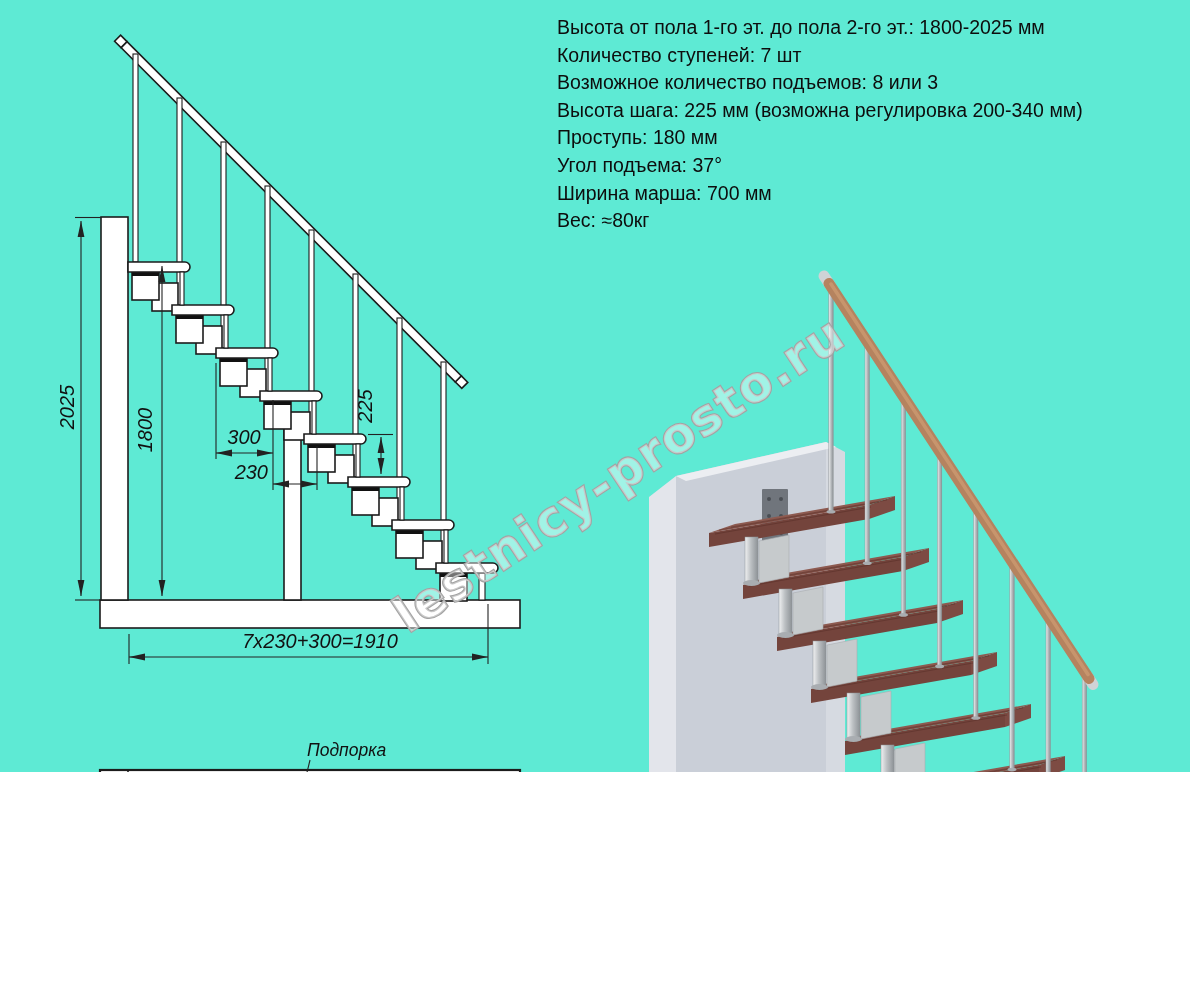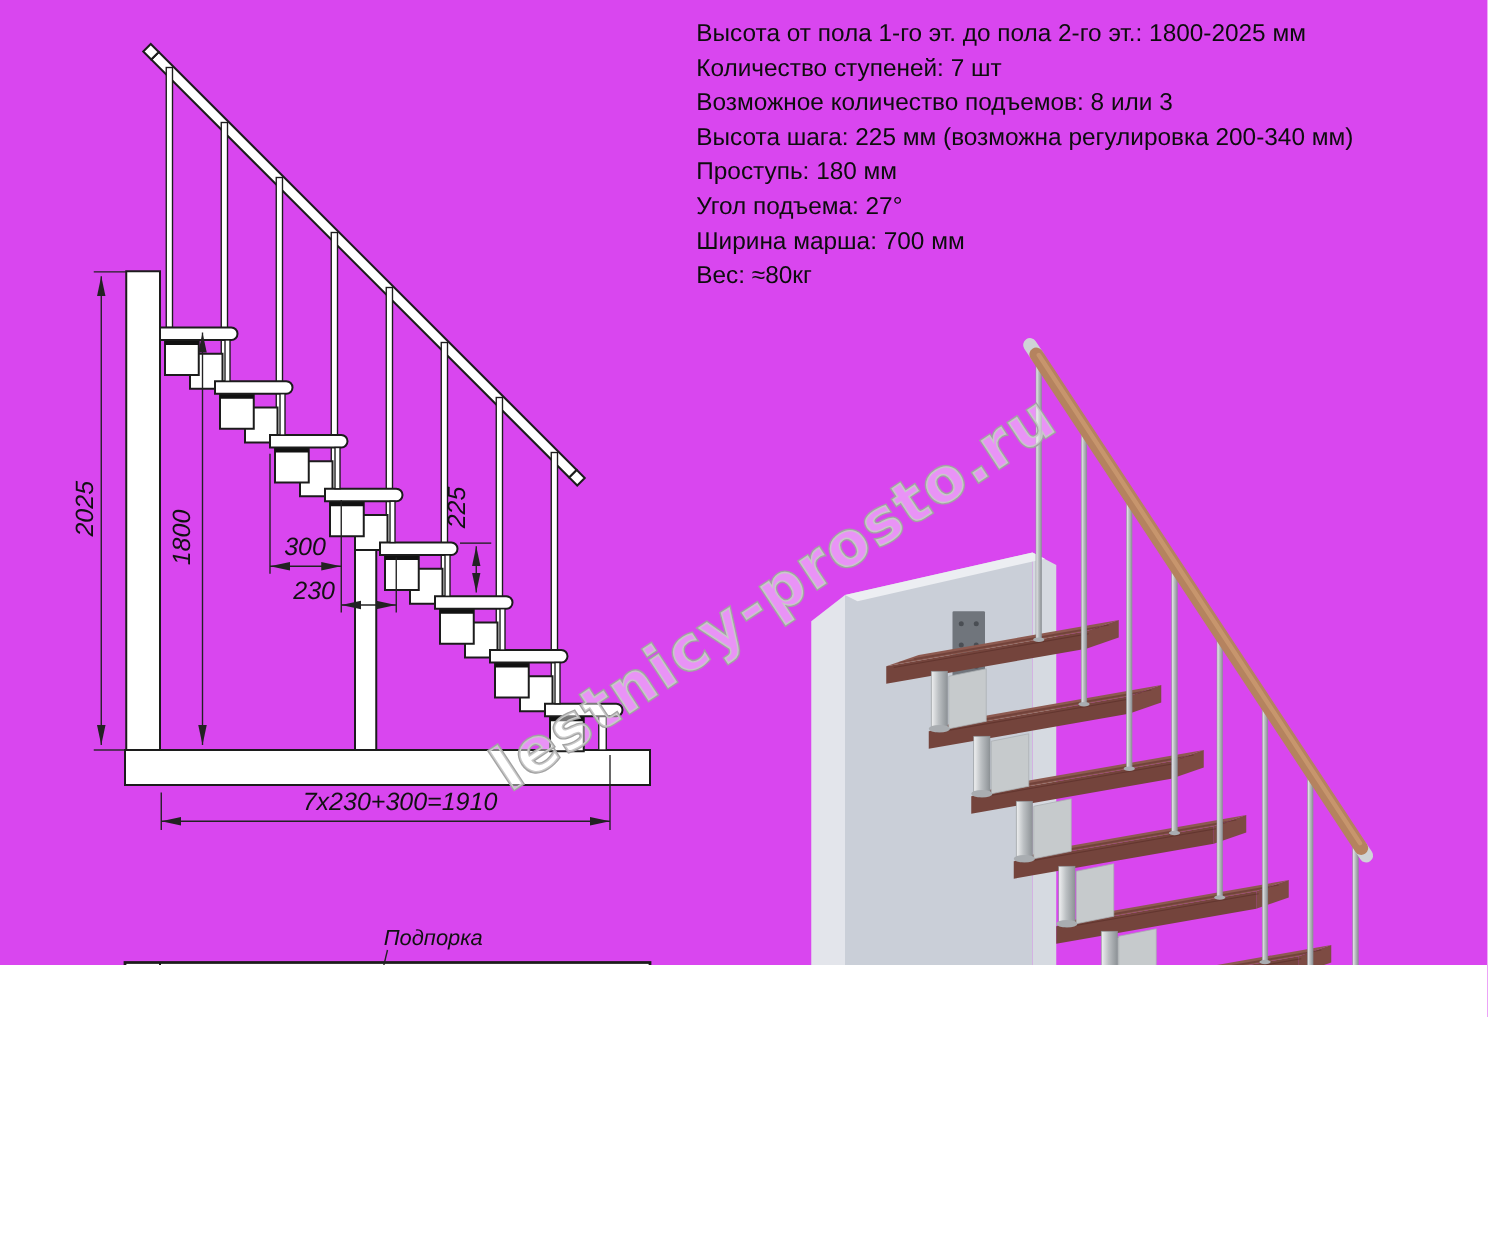--- a/index.html
+++ b/index.html
@@ -1,19 +1,19 @@
 <!DOCTYPE html>
 <html style="--wood_top: #8d5a50; --wood_front: #74443c; --wood_side: #7d4b43; --rail_wood: #b5835f; --rail_wood_light: #d2a075; --metal_light: #f0f1f2; --metal_mid: #bcc0c3; --metal_dark: #8d9296; --wall_front: #cacfd8; --wall_side: #d6dae1; --wall_left: #e3e5eb; --floor_top: #dfe3ea; --floor_front: #eef0f5; --floor_side: #e7eaf0; --bracket: #70757c; --watermark_stroke: #a3a3a3;"><head>
 <meta charset="utf-8">
 <style>
   :root{
     --line:#1c1c1c;
   }
   html,body{margin:0;padding:0;background:#fff;}
-  .page{position:relative;width:1190px;height:772px;background:#d946ef;overflow:hidden;
+  .page{position:relative;width:1190px;height:772px;background:#5eead4;overflow:hidden;
         font-family:"Liberation Sans",sans-serif;}
   .specs{position:absolute;left:557px;top:14px;font-size:19.5px;line-height:27.6px;color:#0d0d0d;}
   .specs div{white-space:nowrap;}
   svg.scene{position:absolute;left:0;top:0;}
   
   .wh{fill:#fff;stroke:var(--line);stroke-width:1.6;}
   .wh2{fill:#fff;stroke:var(--line);stroke-width:2.2;}
   .whthin{fill:#fff;stroke:var(--line);stroke-width:1.1;}
   .dark{fill:#111;stroke:none;}
   .dim{stroke:#222;stroke-width:1.1;fill:none;}
@@ -47,21 +47,21 @@
 <body>
 
 <div class="page">
 
   <div class="specs">
     <div>Высота от пола 1-го эт. до пола 2-го эт.: 1800-2025 мм</div>
     <div>Количество ступеней: 7 шт</div>
     <div>Возможное количество подъемов: 8 или 3</div>
     <div>Высота шага: 225 мм (возможна регулировка 200-340 мм)</div>
     <div>Проступь: 180 мм</div>
-    <div>Угол подъема: 27°</div>
+    <div>Угол подъема: 37°</div>
     <div>Ширина марша: 700 мм</div>
     <div>Вес: ≈80кг</div>
   </div>
 
   <svg class="scene" width="1190" height="992" viewBox="0 0 1190 992">
     <defs>
       <marker id="arr" markerUnits="userSpaceOnUse" markerWidth="16" markerHeight="10" viewBox="0 0 16 10" refX="16" refY="5" orient="auto-start-reverse">
         <path d="M16,5 L0,8.4 L0,1.6 z" fill="#222"></path>
       </marker>
       <linearGradient id="silverV" x1="0" y1="0" x2="1" y2="0">

